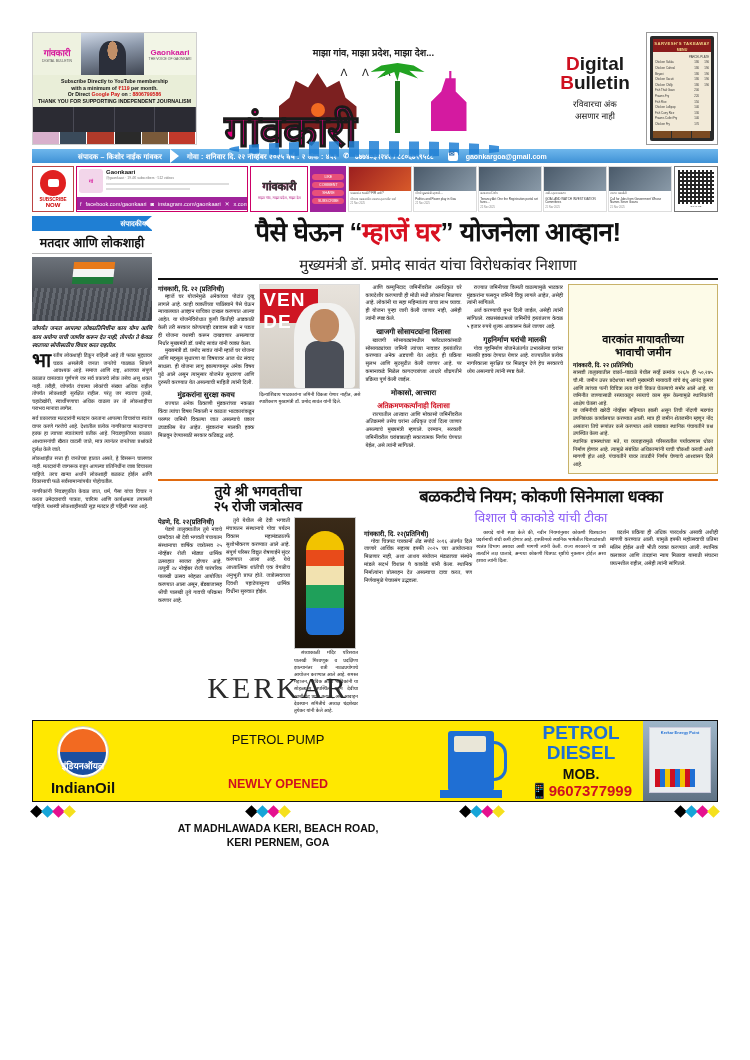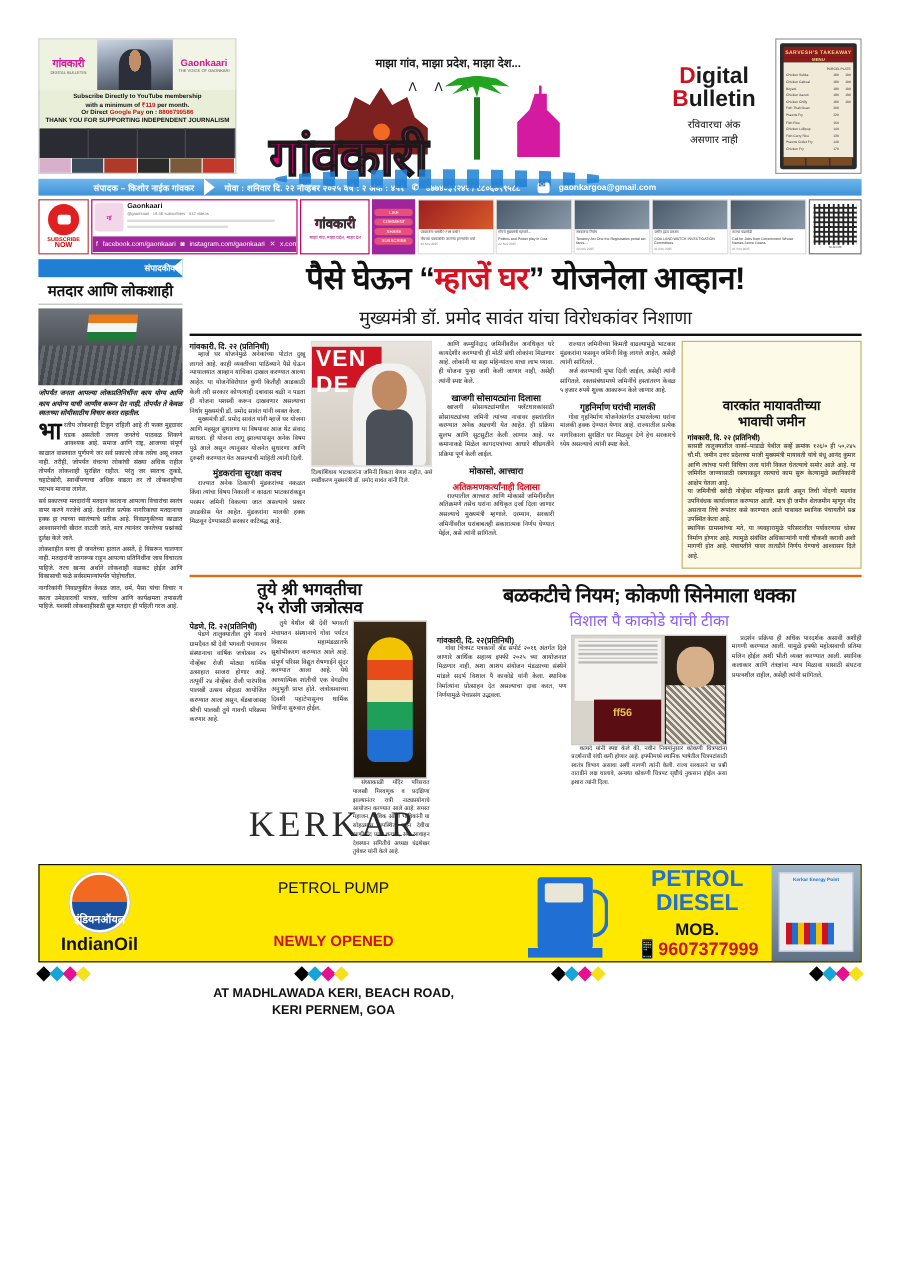--- a/index.html
+++ b/index.html
@@ -547,34 +547,20 @@
 
         <div class="low-right">
           <div class="right-head">बळकटीचे नियम; कोकणी सिनेमाला धक्का</div>
           <div class="right-sub">विशाल पै काकोडे यांची टीका</div>
           <div class="rr-cols">
             <div style="flex:1">
               <div class="dline">गांवकारी, दि. २२(प्रतिनिधी)</div>
               <p class="ptext">गोवा चित्रपट पत्रकार्नो अँड सपोर्ट २०१६ अंतर्गत दिले जाणारे आर्थिक सहाय्य इफ्फी २०२५ च्या आयोजनात मिळणार नाही, अशा आशय संयोजन मंडळाच्या संस्थेने मांडले सदर्भ विशाल पै काकोडे यांनी केला. स्थानिक निर्मात्यांना प्रोत्साहन देत असल्याचा दावा करत, पण निर्णयामुळे पेचप्रसंग उद्भवला.</p>
             </div>
             <div style="flex:1.2">
-              <div class="photoDoc">
-                <div class="doc">
-                    <i></i>
-                    <i></i>
-                    <i></i>
-                    <i></i>
-                    <i></i>
-                    <i></i>
-                  </div>
-                <div class="fest">
-                    <b>ff56</b>
-                  </div>
-                <div class="man2"></div>
-              </div>
               <p class="ptext" style="font-size:4.8px">कायदे यांनी स्पष्ट केले की, नवीन नियमांनुसार कोकणी चित्रपटांना प्रदर्शनाची संधी कमी होणार आहे. इफ्फीमध्ये स्थानिक भाषेतील चित्रपटांसाठी स्वतंत्र विभाग असावा अशी मागणी त्यांनी केली. राज्य सरकारने या प्रश्नी तातडीने लक्ष घालावे, अन्यथा कोकणी चित्रपट सृष्टीचे नुकसान होईल असा इशारा त्यांनी दिला.</p>
             </div>
             <div style="flex:1">
               <p class="ptext">प्रदर्शन प्रक्रिया ही अधिक पारदर्शक असावी अशीही मागणी करण्यात आली. यामुळे इफ्फी महोत्सवाची प्रतिमा मलिन होईल अशी भीती व्यक्त करण्यात आली. स्थानिक कलाकार आणि तंत्रज्ञांना न्याय मिळावा यासाठी संघटना प्रयत्नशील राहील, असेही त्यांनी सांगितले.</p>
             </div>
           </div>
         </div>
       </div>
     </div>
   </div>

